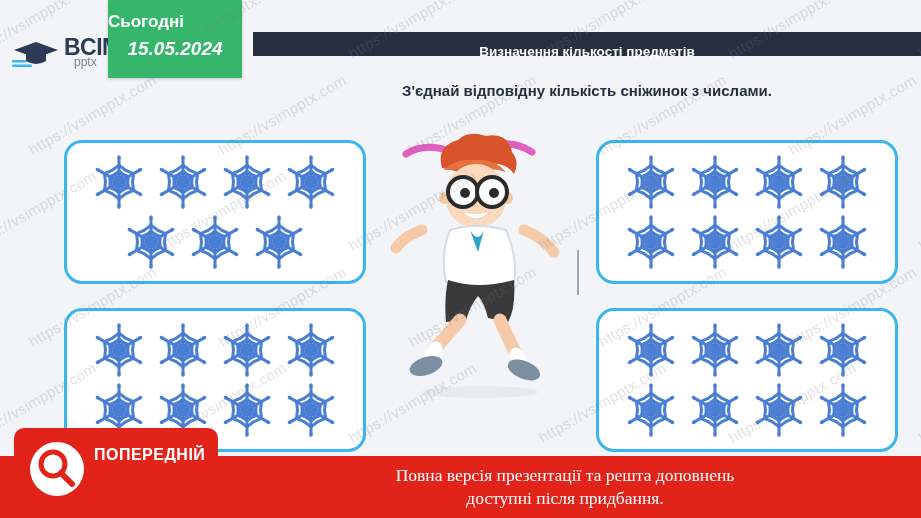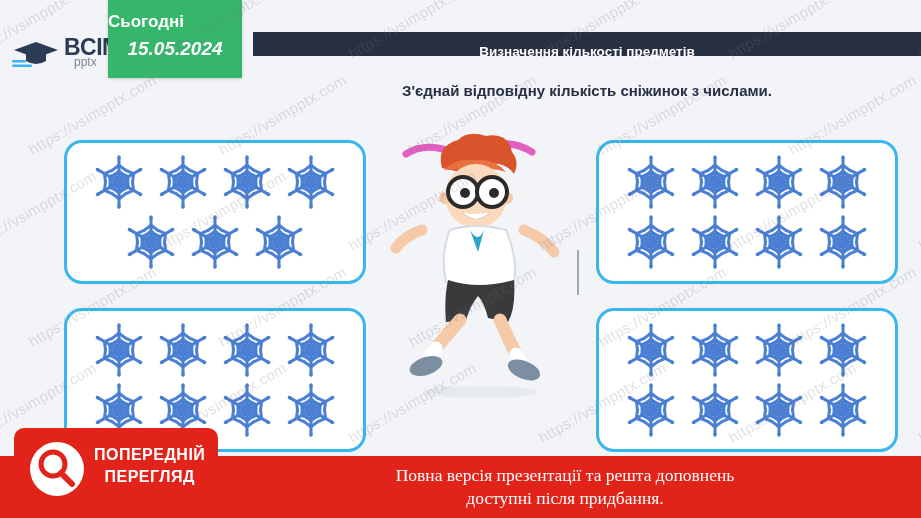--- a/index.html
+++ b/index.html
@@ -2393,17 +2393,16 @@
 
   <div class="preview-box">
     <div class="preview-circle">
       <svg width="54" height="54" viewBox="0 0 54 54">
         <circle cx="23" cy="22" r="12" fill="none" stroke="#e2231a" stroke-width="5"></circle>
         <line x1="31" y1="31" x2="42" y2="42" stroke="#e2231a" stroke-width="6" stroke-linecap="round"></line>
       </svg>
     </div>
     <div class="preview-label">
       <div>ПОПЕРЕДНІЙ</div>
-      <div>ПЕРЕГЛЯД</div>
     </div>
   </div>
 
 </div>
 
 </body></html>

